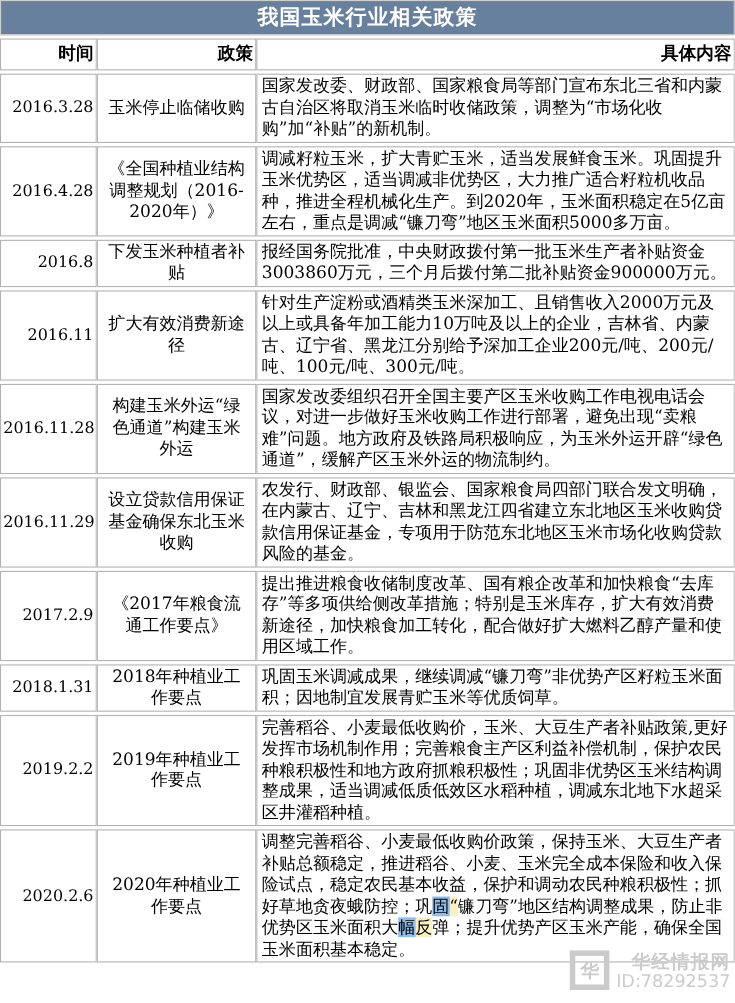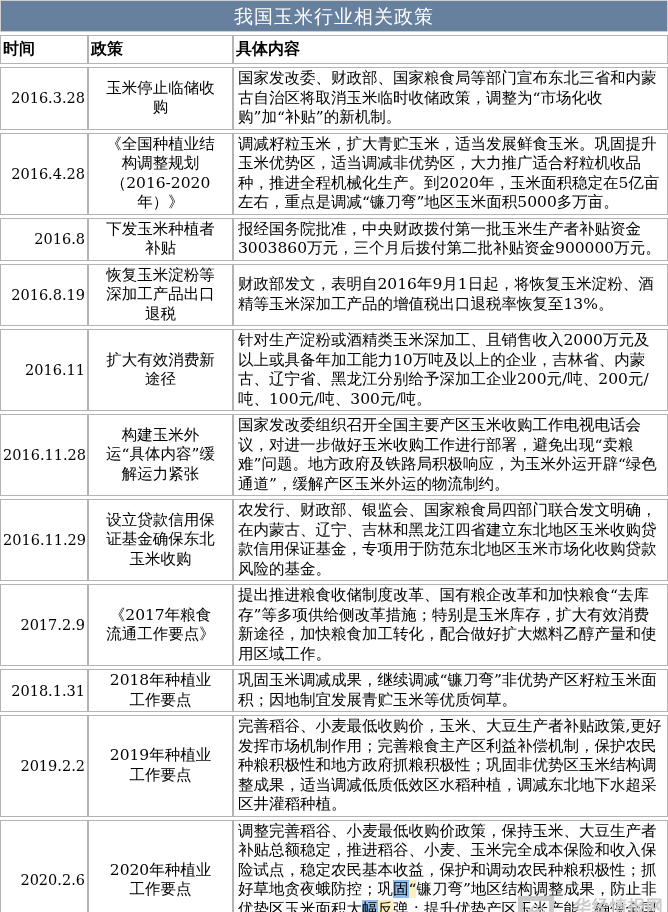--- a/index.html
+++ b/index.html
@@ -11,21 +11,21 @@
     font-family:"DejaVu Serif","Liberation Serif",serif;
     color:#000000;
     box-sizing:border-box;
   }
   .title-bar {
     background:#66809E;
     border:1px solid #cfcfcf;
     color:#ffffff;
     text-align:center;
     font-family:"DejaVu Sans","Liberation Sans",sans-serif;
-    font-weight:normal;
+    font-weight:bold;
     font-size:19px;
     letter-spacing:1px;
     height:30px;
     line-height:30px;
   }
   table.policy {
     width:100%;
     border-collapse:separate;
     border-spacing:0 3px;
     table-layout:fixed;
@@ -35,33 +35,33 @@
   th, td {
     border:1px solid #b3b3b3;
     vertical-align:middle;
     background:#ffffff;
     overflow:hidden;
   }
   th {
     font-family:"DejaVu Sans","Liberation Sans",sans-serif;
     font-size:16px;
     font-weight:bold;
-    text-align:left;
+    text-align:right;
     padding:3px 2px;
   }
   td.cell-date {
     font-size:14.5px;
     text-align:right;
     padding:1px 2px;
   }
   td.cell-policy {
     font-size:15.5px;
     line-height:19.5px;
     text-align:center;
-    padding:1px 16px;
+    padding:1px 6px;
     margin-left:12px;
   }
   td.cell-content {
     font-size:15.5px;
     line-height:19.5px;
     padding:1px 4px;
   }
   .hl-blue   { background:#8FBCEA; }
   .hl-yellow { background:#FBF0C4; }
   .watermark {
@@ -121,32 +121,27 @@
     <td class="cell-date">2016.4.28</td>
     <td class="cell-policy">《全国种植业结构调整规划（2016-2020年）》</td>
     <td class="cell-content"><span>调减籽粒玉米，扩大青贮玉米，适当发展鲜食玉米。巩固提升玉米优势区，适当调减非优势区，大力推广适合籽粒机收品种，推进全程机械化生产。到2020年，玉米面积稳定在5亿亩左右，重点是调减“镰刀弯”地区玉米面积5000多万亩。</span></td>
   </tr>
         <tr>
     <td class="cell-date">2016.8</td>
     <td class="cell-policy">下发玉米种植者补贴</td>
     <td class="cell-content"><span>报经国务院批准，中央财政拨付第一批玉米生产者补贴资金3003860万元，三个月后拨付第二批补贴资金900000万元。</span></td>
   </tr>
         <tr>
-    <td class="cell-date">2016.8.19</td>
-    <td class="cell-policy">恢复玉米淀粉等深加工产品出口退税</td>
-    <td class="cell-content"><span>财政部发文，表明自2016年9月1日起，将恢复玉米淀粉、酒精等玉米深加工产品的增值税出口退税率恢复至13%。</span></td>
-  </tr>
-        <tr>
     <td class="cell-date">2016.11</td>
     <td class="cell-policy">扩大有效消费新途径</td>
     <td class="cell-content"><span>针对生产淀粉或酒精类玉米深加工、且销售收入2000万元及以上或具备年加工能力10万吨及以上的企业，吉林省、内蒙古、辽宁省、黑龙江分别给予深加工企业200元/吨、200元/吨、100元/吨、300元/吨。</span></td>
   </tr>
         <tr>
     <td class="cell-date">2016.11.28</td>
-    <td class="cell-policy">构建玉米外运“具体内容”缓解运力紧张</td>
+    <td class="cell-policy">构建玉米外运“绿色通道”构建玉米外运</td>
     <td class="cell-content"><span>国家发改委组织召开全国主要产区玉米收购工作电视电话会议，对进一步做好玉米收购工作进行部署，避免出现“卖粮难”问题。地方政府及铁路局积极响应，为玉米外运开辟“绿色通道”，缓解产区玉米外运的物流制约。</span></td>
   </tr>
         <tr>
     <td class="cell-date">2016.11.29</td>
     <td class="cell-policy">设立贷款信用保证基金确保东北玉米收购</td>
     <td class="cell-content"><span>农发行、财政部、银监会、国家粮食局四部门联合发文明确，在内蒙古、辽宁、吉林和黑龙江四省建立东北地区玉米收购贷款信用保证基金，专项用于防范东北地区玉米市场化收购贷款风险的基金。</span></td>
   </tr>
         <tr>
     <td class="cell-date">2017.2.9</td>
     <td class="cell-policy">《2017年粮食流通工作要点》</td>

